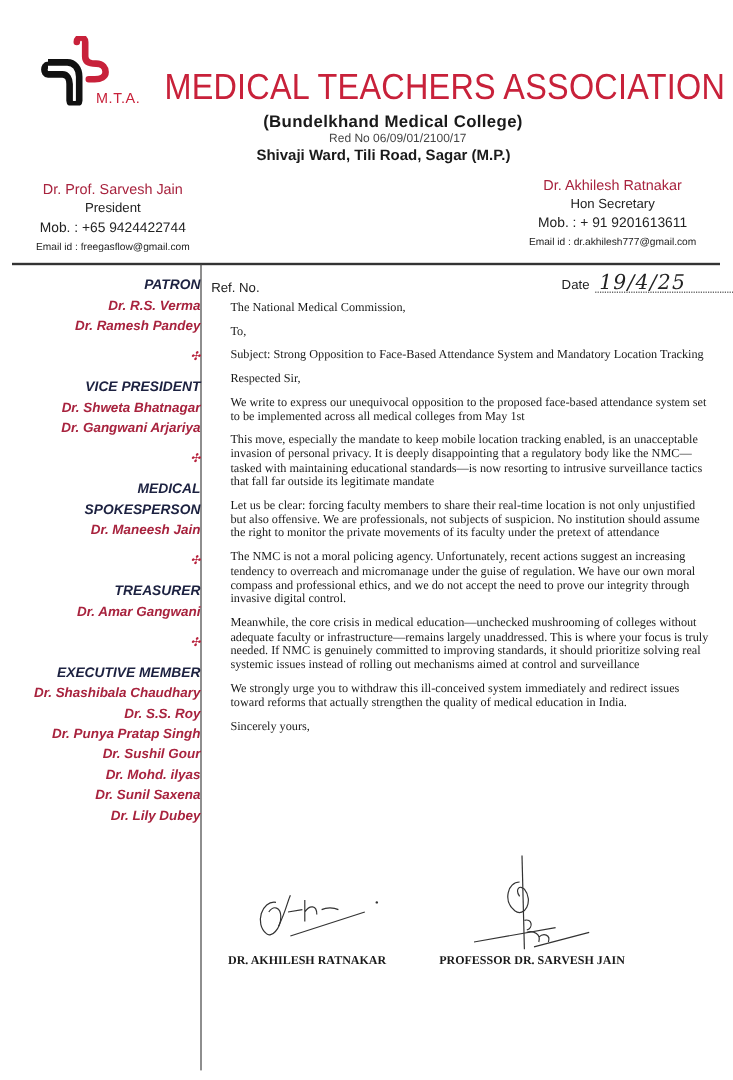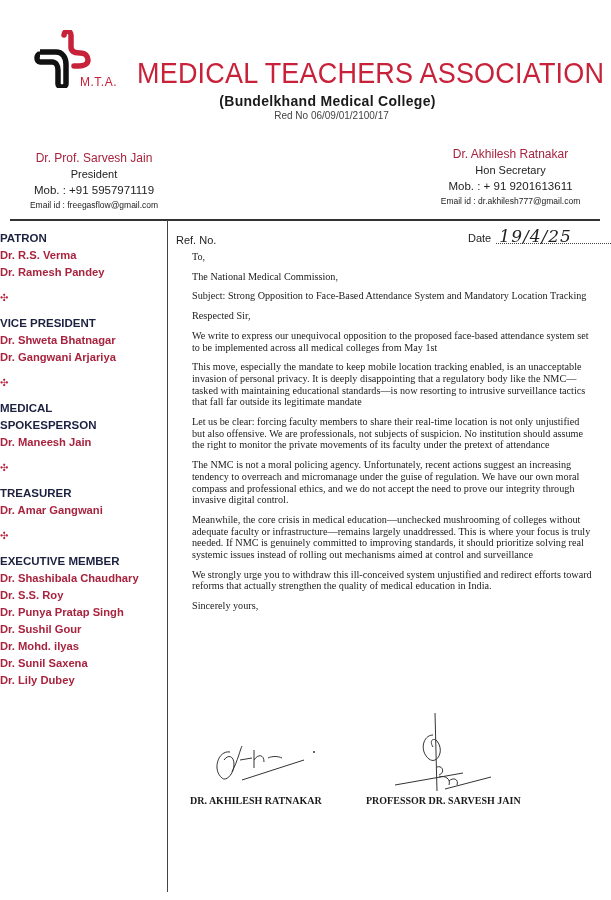--- a/index.html
+++ b/index.html
@@ -18,21 +18,21 @@
   .officer .name { font-size: 12px; color: #a8233e; line-height: 16px; }
   .officer .role { font-size: 11px; color: #222; line-height: 16px; }
   .officer .mob { font-size: 11.5px; color: #222; line-height: 16px; }
   .officer .email { font-size: 8.5px; color: #222; line-height: 14px; }
   .off-left { left: 14px; top: 150px; width: 160px; }
   .off-right { left: 428px; top: 146px; width: 165px; }
 
   .hr-top { position: absolute; left: 10px; top: 219px; width: 590px; height: 1.5px; background: #333; }
   .vr { position: absolute; left: 167px; top: 220px; width: 1.2px; height: 672px; background: #444; }
 
-  .sidebar { position: absolute; left: 0; top: 230px; width: 167px; text-align: left; }
+  .sidebar { position: absolute; left: 0; top: 230px; width: 167px; text-align: right; font-style: italic; }
   .side-section { margin-bottom: 0; }
   .side-title { font-size: 11.5px; font-weight: bold; color: #1c2140; line-height: 17px; }
   .side-member { font-size: 11.2px; font-weight: bold; color: #a8233e; line-height: 17px; }
   .side-divider { font-size: 10px; color: #b8233e; line-height: 17px; height: 34px; padding-top: 8px; }
 
   .content { position: absolute; left: 168px; top: 225px; width: 443px; }
   .refno { position: absolute; left: 8px; top: 9px; font-size: 11px; color: #222; }
   .date-wrap { position: absolute; left: 300px; top: 1px; font-size: 11px; color: #222; white-space: nowrap; }
   .date-label { display: inline-block; vertical-align: bottom; }
   .date-dots { display: inline-block; width: 115px; border-bottom: 1px dotted #444; position: relative; height: 18px; vertical-align: bottom; margin-left: 2px; }
@@ -49,25 +49,26 @@
 
 <div class="letterhead">
   <svg class="logo" viewBox="0 0 58 58">
     <path d="M30 5 C30 0, 37 0, 37 5 L37 17 C37 22, 42 23, 46 23 C52 23, 54 27, 54 30 C54 34, 50 36, 45 36 L40 36" fill="none" stroke="#c8213a" stroke-width="5.5" stroke-linecap="round"></path>
     <path d="M6 24 C2 24, 2 32, 6 32 L18 32 C22 32, 24 36, 24 40 L24 54 C24 58, 32 58, 32 54 L32 34 C32 27, 28 22, 22 22 L6 22" fill="none" stroke="#111" stroke-width="5.5" stroke-linejoin="round"></path>
   </svg>
   <div class="mta-small">M.T.A.</div>
   <div class="org-name">MEDICAL TEACHERS ASSOCIATION</div>
   <div class="college">(Bundelkhand Medical College)</div>
   <div class="regno">Red  No  06/09/01/2100/17</div>
+  <div class="address">Shivaji Ward, Tili Road, Sagar (M.P.)</div>
 
   <div class="officer off-left">
     <div class="name">Dr. Prof. Sarvesh Jain</div>
     <div class="role">President</div>
-    <div class="mob">Mob. : +91 5957971119</div>
+    <div class="mob">Mob. : +65 9424422744</div>
     <div class="email">Email id : freegasflow@gmail.com</div>
   </div>
   <div class="officer off-right">
     <div class="name">Dr. Akhilesh Ratnakar</div>
     <div class="role">Hon Secretary</div>
     <div class="mob">Mob. : + 91 9201613611</div>
     <div class="email">Email id : dr.akhilesh777@gmail.com</div>
   </div>
 </div>
 
@@ -113,30 +114,30 @@
 <div class="content">
   <div class="refno">Ref. No.</div>
   <div class="date-wrap">
     <span class="date-label">Date</span>
     <span class="date-dots">
       <span class="date-hand">19/4/25</span>
     </span>
   </div>
 
   <div class="letter">
+    <p>The National Medical Commission,</p>
     <p>To,</p>
-    <p>The National Medical Commission,</p>
     <p><b>Subject</b><span>: Strong Opposition to Face-Based Attendance System and Mandatory Location Tracking</span></p>
     <p>Respected Sir,</p>
     <p>We write to express our unequivocal opposition to the proposed face-based attendance system set to be implemented across all medical colleges from May 1st</p>
     <p>This move, especially the mandate to keep mobile location tracking enabled, is an unacceptable invasion of personal privacy. It is deeply disappointing that a regulatory body like the NMC—tasked with maintaining educational standards—is now resorting to intrusive surveillance tactics that fall far outside its legitimate mandate</p>
     <p>Let us be clear: forcing faculty members to share their real-time location is not only unjustified but also offensive. We are professionals, not subjects of suspicion. No institution should assume the right to monitor the private movements of its faculty under the pretext of attendance</p>
     <p>The NMC is not a moral policing agency. Unfortunately, recent actions suggest an increasing tendency to overreach and micromanage under the guise of regulation. We have our own moral compass and professional ethics, and we do not accept the need to prove our integrity through invasive digital control.</p>
     <p>Meanwhile, the core crisis in medical education—unchecked mushrooming of colleges without adequate faculty or infrastructure—remains largely unaddressed. This is where your focus is truly needed. If NMC is genuinely committed to improving standards, it should prioritize solving real systemic issues instead of rolling out mechanisms aimed at control and surveillance</p>
-    <p>We strongly urge you to withdraw this ill-conceived system unjustified and redirect efforts toward reforms that actually strengthen the quality of medical education in India.</p>
+    <p>We strongly urge you to withdraw this ill-conceived system immediately and redirect issues toward reforms that actually strengthen the quality of medical education in India.</p>
     <p>Sincerely yours,</p>
   </div>
 
   <svg class="sig-img" style="left:40px; top:505px; width:110px; height:60px;" viewBox="0 0 110 60">
     <path d="M22 22 C10 20, 4 40, 14 48 C18 52, 26 44, 26 34 C26 26, 20 24, 16 30" fill="none" stroke="#333" stroke-width="1"></path>
     <path d="M24 42 C30 30, 32 20, 34 16 M32 30 L44 28 M46 20 L46 38 M46 30 C50 24, 56 24, 56 32 M60 28 C64 26, 70 26, 74 28" fill="none" stroke="#333" stroke-width="1"></path>
     <path d="M34 50 L96 30" fill="none" stroke="#333" stroke-width="1"></path>
     <circle cx="106" cy="22" r="1" fill="#333"></circle>
   </svg>
   <div class="sig-name" style="left:22px; top:570px;">DR. AKHILESH RATNAKAR</div>

